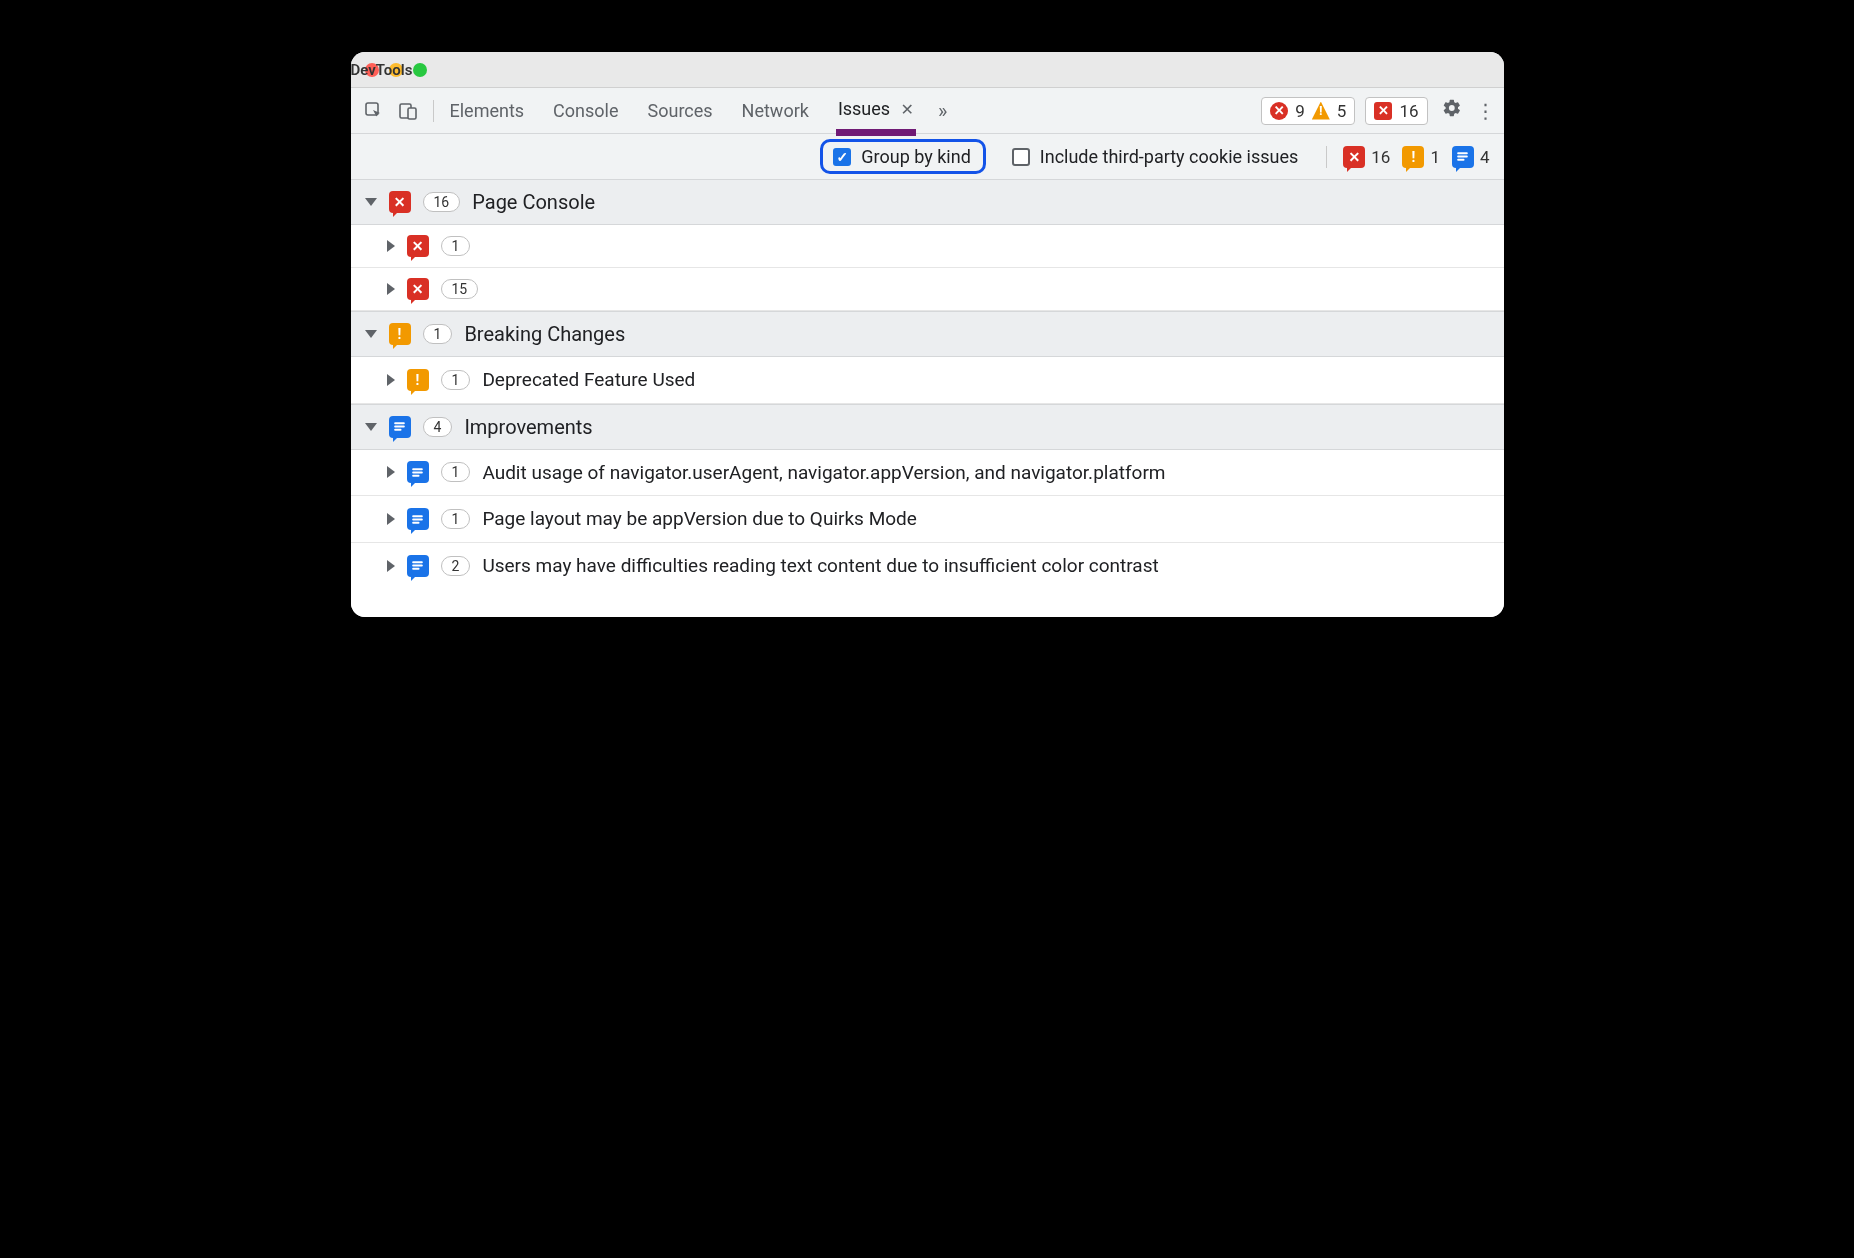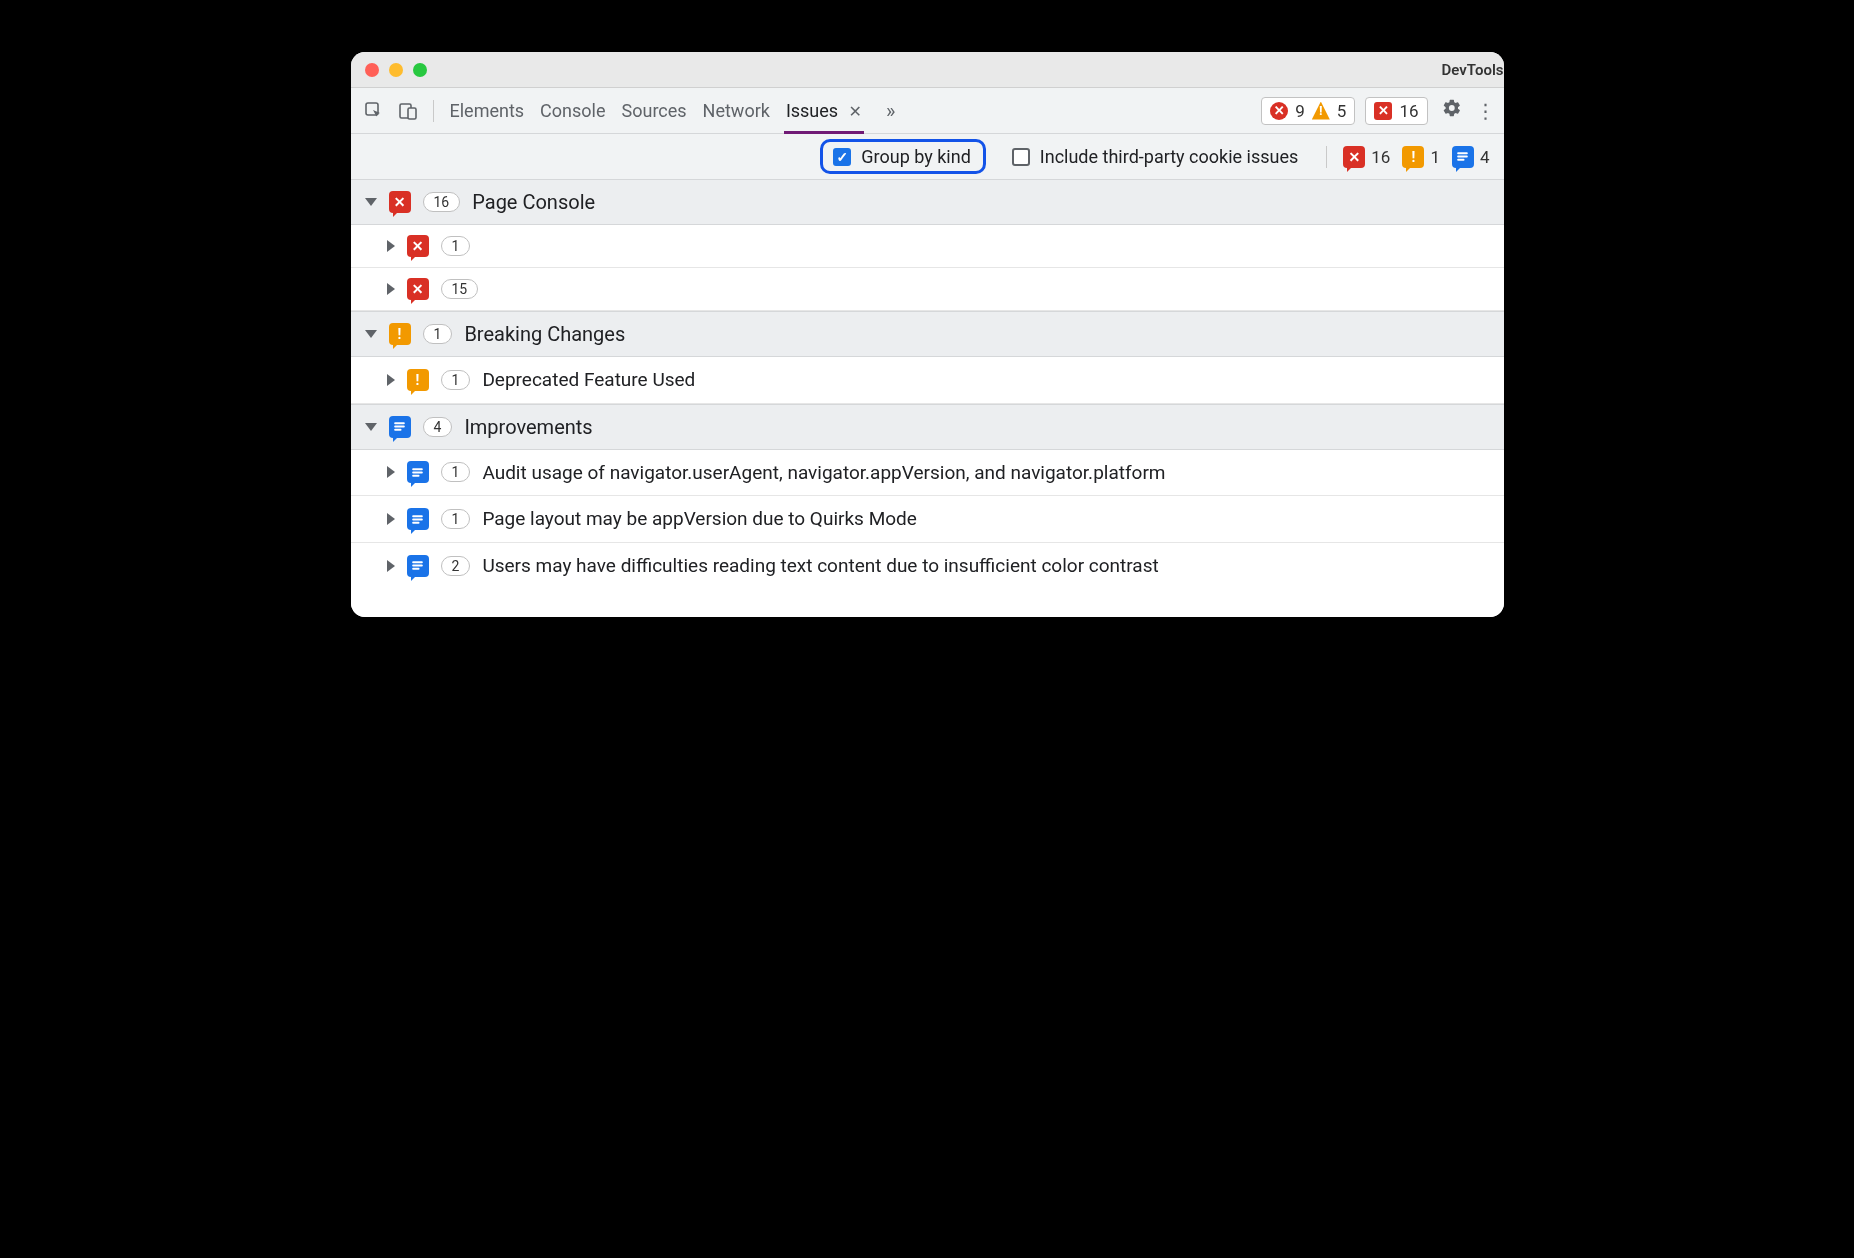--- a/index.html
+++ b/index.html
@@ -24,36 +24,36 @@
     background:#e9e9e9;
     border-bottom:1px solid #d0d0d0;
     display:flex; align-items:center;
     padding:0 14px;
     position:relative;
   }
   .traffic { display:flex; gap:10px; }
   .dot { width:14px; height:14px; border-radius:50%; }
   .dot.red{background:#ff5f57;} .dot.yellow{background:#febc2e;} .dot.green{background:#28c840;}
   .title {
-    position:absolute; left:0; right:0; text-align:right;
+    position:absolute; left:0; right:0; text-align:left;
     font-size:15px; font-weight:600; color:#333; pointer-events:none;
   }
   .tabbar {
     height:46px;
     background:#f1f3f4;
     border-bottom:1px solid #d5d7d9;
     display:flex; align-items:center;
     padding:0 8px 0 12px;
     font-size:18px; color:#5f6368;
   }
   .sel-icon { width:22px; height:22px; display:inline-flex; align-items:center; justify-content:center; }
   .vsep { width:1px; height:22px; background:#c9c9c9; margin:0 14px; }
-  .tabs { display:flex; gap:12px; align-items:center;text-align:right; }
+  .tabs { display:flex; gap:25px; align-items:center;text-align:right; }
   .tab { cursor:default; padding:10px 2px; }
-  .tab.active { color:#202124; border-bottom:3px solid #701a75; margin-bottom:-2px; }
+  .tab.active { color:#202124; border-bottom:7px solid #701a75; margin-bottom:-2px; }
   .tab .x { font-size:16px; margin-left:6px; color:#5f6368; }
   .chev-more { margin-left:22px; font-size:20px; }
   .spacer { flex:1; }
   .badge-rect {
     display:inline-flex; align-items:center; gap:7px;
     border:1px solid #c2c2c2; border-radius:4px;
     padding:3px 8px; background:#fff; font-size:17px; color:#333;
   }
   .i { width:18px; height:18px; border-radius:3px; display:inline-flex; align-items:center; justify-content:center; color:#fff; font-size:13px; font-weight:bold; }
   .i.err{background:#d93025;} .i.warn{background:#f29900;}

